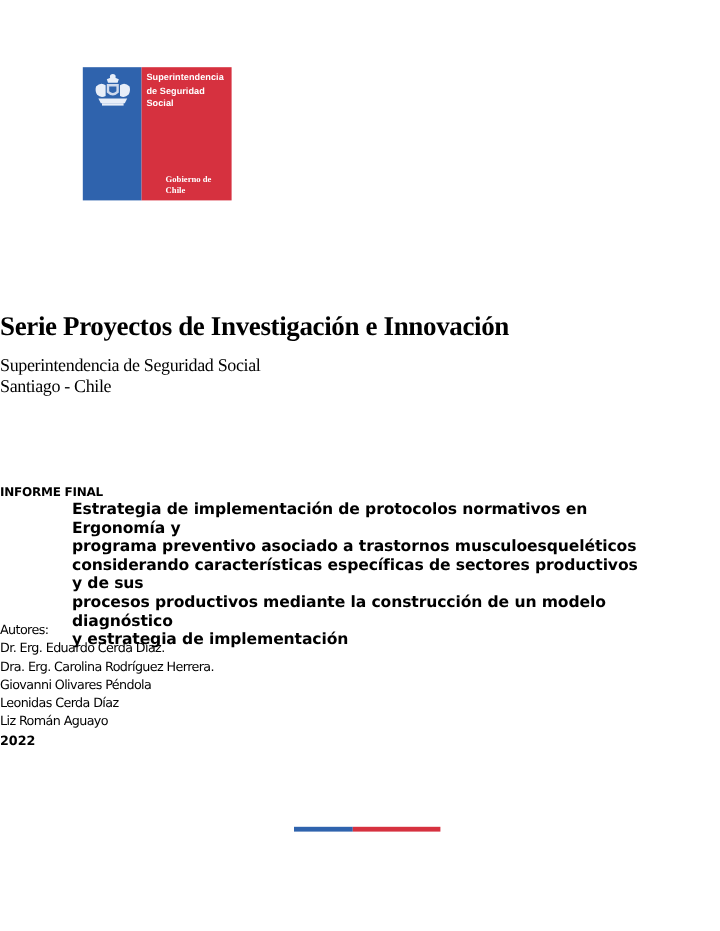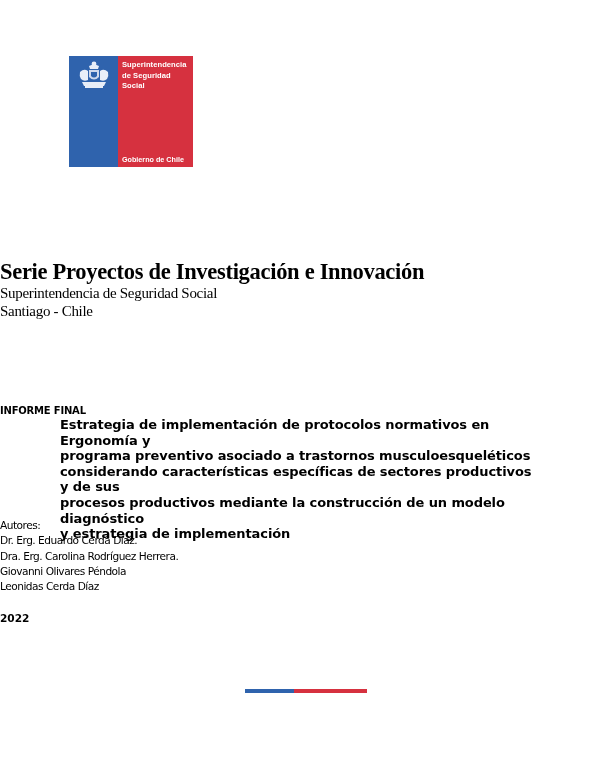--- a/index.html
+++ b/index.html
@@ -47,41 +47,42 @@
     .org-name {
       position: absolute;
       left: 4px;
       top: 4px;
       font-size: 7.6px;
       line-height: 10.5px;
       letter-spacing: 0.05px;
     }
     .gov-name {
       position: absolute;
-      left: 4px;
+      left: 20px;
       bottom: 3px;
       font-size: 7.2px;
       line-height: 9px;
+      font-family: Liberation Serif, serif;
     }
     .center-block {
       position: absolute;
       left: 0;
       width: 600px;
       text-align: left;
     }
     .series-title {
       top: 258px;
       font-family: "Liberation Serif", serif;
       font-weight: bold;
       font-size: 22.5px;
       line-height: 28px;
       letter-spacing: -0.3px;
     }
     .series-sub {
-      top: 284px;
+      top: 296px;
       font-family: "Liberation Serif", serif;
       font-size: 15px;
       line-height: 18px;
       letter-spacing: -0.3px;
     }
     .report-label {
       top: 404px;
       font-family: "DejaVu Sans", sans-serif;
       font-weight: bold;
       font-size: 10px;
@@ -165,20 +166,21 @@
   <div>procesos productivos mediante la construcción de un modelo diagnóstico</div>
   <div>y estrategia de implementación</div>
 </div>
 
 <div class="center-block authors">
   <div>Autores:</div>
   <div>Dr. Erg. Eduardo Cerda Díaz.</div>
   <div>Dra. Erg. Carolina Rodríguez Herrera.</div>
   <div>Giovanni Olivares Péndola</div>
   <div>Leonidas Cerda Díaz</div>
+  <div>Liz Román Aguayo</div>
 </div>
 
 <div class="center-block year">2022</div>
 
 <div class="flag-bar">
   <div class="b"></div>
   <div class="r"></div>
 </div>
 
 </body></html>

